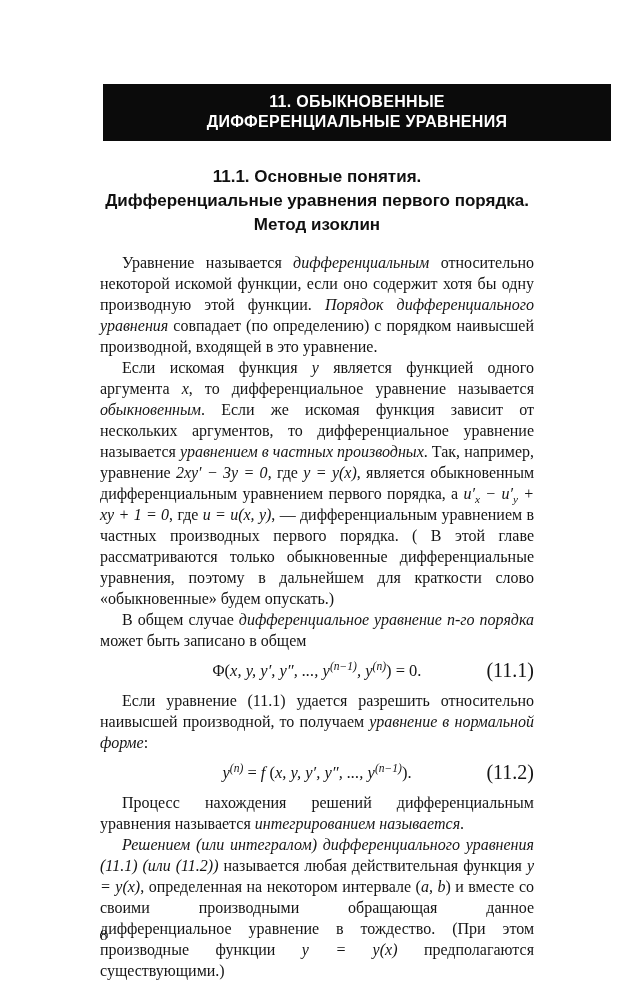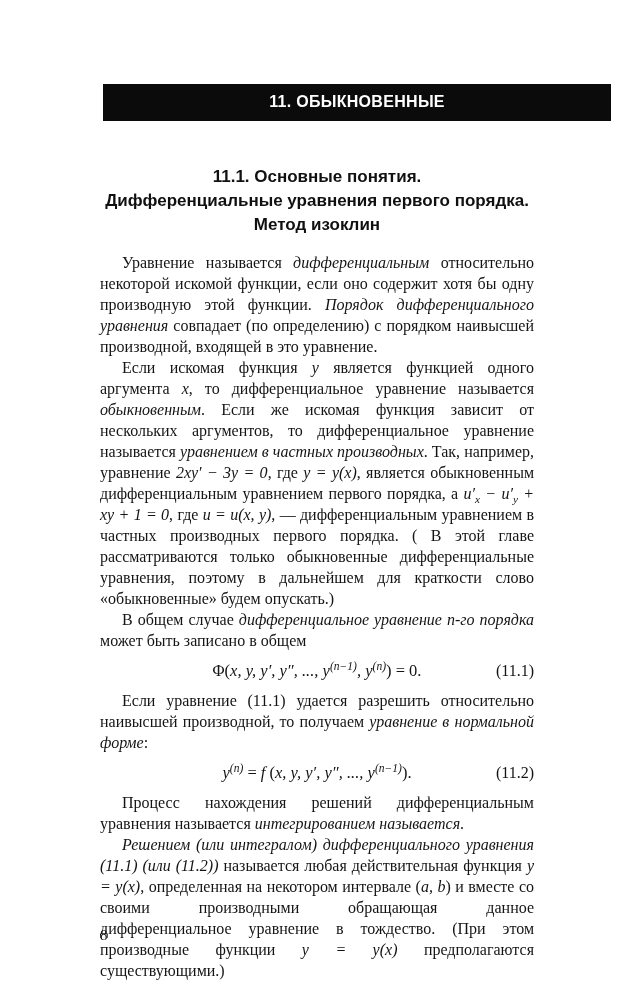--- a/index.html
+++ b/index.html
@@ -53,39 +53,40 @@
   }
   .para { margin: 0; text-indent: 22px; }
   .equation {
     position: relative;
     margin: 9px 0;
     text-align: center;
     text-indent: 0;
     font-size: 16.5px;
     white-space: nowrap;
   }
-  .eq-num { position: absolute; right: 0; top: 0; font-size: 16px; }
+  .eq-num { position: absolute; right: 0; top: 0; font-size: 20px; }
   .seg-i { font-style: italic; }
   .seg-sup { font-size: 0.7em; vertical-align: super; line-height: 0; }
   .seg-sub { font-size: 0.7em; vertical-align: sub; line-height: 0; }
   .pagenum {
     position: absolute;
     left: 100px;
     top: 927px;
     font-size: 15px;
     color: #141414;
   }
 </style>
 </head>
 <body>
 
 <div class="page">
 
   <div class="banner">
     <div>11. ОБЫКНОВЕННЫЕ</div>
+    <div>ДИФФЕРЕНЦИАЛЬНЫЕ УРАВНЕНИЯ</div>
   </div>
 
   <div class="section">
     <div>11.1. Основные понятия.</div>
     <div>Дифференциальные уравнения первого порядка.</div>
     <div>Метод изоклин</div>
   </div>
 
   <div class="body-text">
       <p class="para"><span>Уравнение называется </span><span class="seg-i">дифференциальным</span><span> относительно некоторой искомой функции, если оно содержит хотя бы одну производную этой функции. </span><span class="seg-i">Порядок дифференциального уравнения</span><span> совпадает (по определению) с порядком наивысшей производной, входящей в это уравнение.</span></p>

